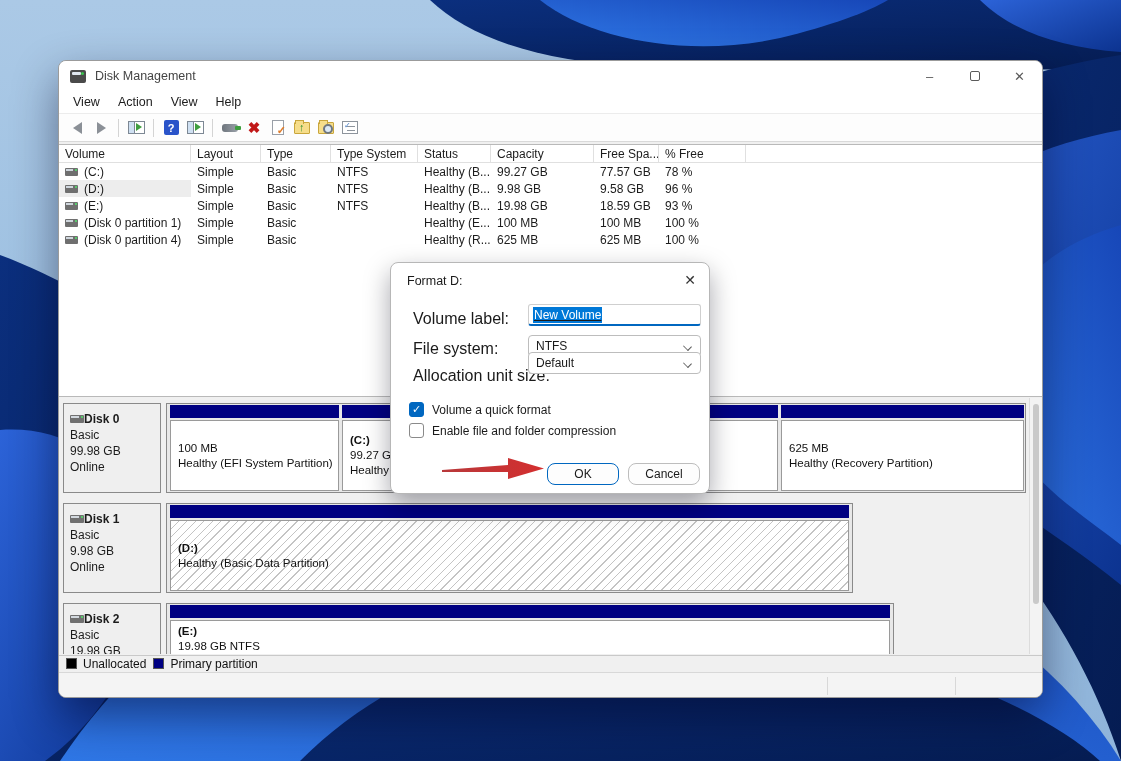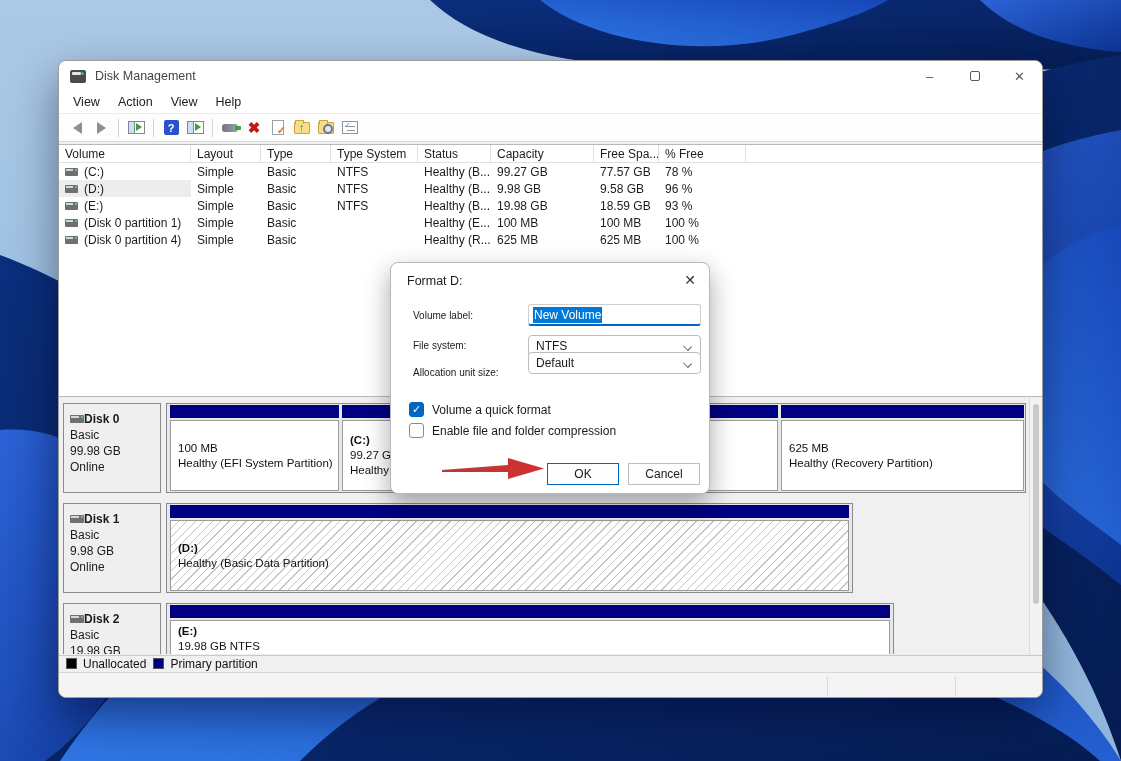--- a/index.html
+++ b/index.html
@@ -80,29 +80,29 @@
   
   .legend { position:absolute; left:0; top:594px; width:100%; height:16px; background:#f0f0f0; border-top:1px solid #c9c9c9; display:flex; align-items:center; font-size:12px; color:#111; }
   .lg-sq { width:11px; height:11px; border:1px solid #555; margin:0 6px 0 7px; flex:none; }
   .statusbar { position:absolute; left:0; top:611px; width:100%; height:27px; background:#f4f4f4; border-top:1px solid #d8d8d8; }
   .st-sep { position:absolute; top:4px; bottom:4px; width:1px; background:#d8d8d8; }
 
   
   .dialog { position:absolute; left:390px; top:262px; width:320px; height:232px; background:#ffffff; border:1px solid #b7b7b7; border-radius:8px; box-shadow:0 10px 26px rgba(0,0,20,.35); font-size:12px; color:#1a1a1a; z-index:20; }
   .dlg-title { position:absolute; left:16px; top:11px; font-size:12.5px; }
   .dlg-close { position:absolute; right:13px; top:9px; font-size:14px; color:#333; }
-  .dlg-label { position:absolute; left:22px; font-size:10px; }
-  .dlg-input { position:absolute; left:137px; width:173px; height:22px; background:#fff; border:1px solid #cfcfcf; border-bottom:2px solid #0067c0; border-radius:3px; display:flex; align-items:center; padding-left:4px; font-size:12px; }
+  .dlg-label { position:absolute; left:22px; font-size:16px; }
+  .dlg-input { position:absolute; left:137px; width:173px; height:22px; background:#fff; border:1px solid #cfcfcf; border-bottom:2px solid #0067c0; border-radius:3px; display:flex; align-items:center; padding-left:4px; font-size:12px;text-decoration:underline; }
   .dlg-input .sel { background:#0078d7; color:#fff; padding:1px 1px; }
   .dlg-select { position:absolute; left:137px; width:173px; height:22px; background:#fff; border:1px solid #bdbdbd; border-radius:4px; display:flex; align-items:center; padding-left:7px; font-size:12px; }
   .chev { position:absolute; right:9px; top:7px; width:7px; height:7px; border-right:1.4px solid #5a5a5a; border-bottom:1.4px solid #5a5a5a; transform:rotate(45deg) scale(1,.8); }
   .cbrow { position:absolute; left:18px; display:flex; align-items:center; gap:8px; }
   .cbox { width:15px; height:15px; border-radius:3px; border:1px solid #8a8a8a; background:#fff; display:flex; align-items:center; justify-content:center; flex:none; }
   .cbox.on { background:#0067c0; border-color:#0067c0; color:#fff; font-size:11px; }
-  .dlg-btn { position:absolute; top:200px; width:72px; height:22px; border-radius:0; background:#fdfdfd; border:1px solid #bdbdbd; display:flex; align-items:center; justify-content:center; font-size:12px; color:#1a1a1a; }
+  .dlg-btn { position:absolute; top:200px; width:72px; height:22px; border-radius:8px; background:#fdfdfd; border:1px solid #bdbdbd; display:flex; align-items:center; justify-content:center; font-size:12px; color:#1a1a1a; }
   .dlg-btn.default { border:1px solid #0067c0; }
 
   .annot-arrow { position:absolute; left:438px; top:453px; z-index:30; }
 </style>
 </head>
 <body>
 
 <div class="stage">
 
   <svg class="wallpaper" viewBox="0 0 1121 761" preserveAspectRatio="none">

